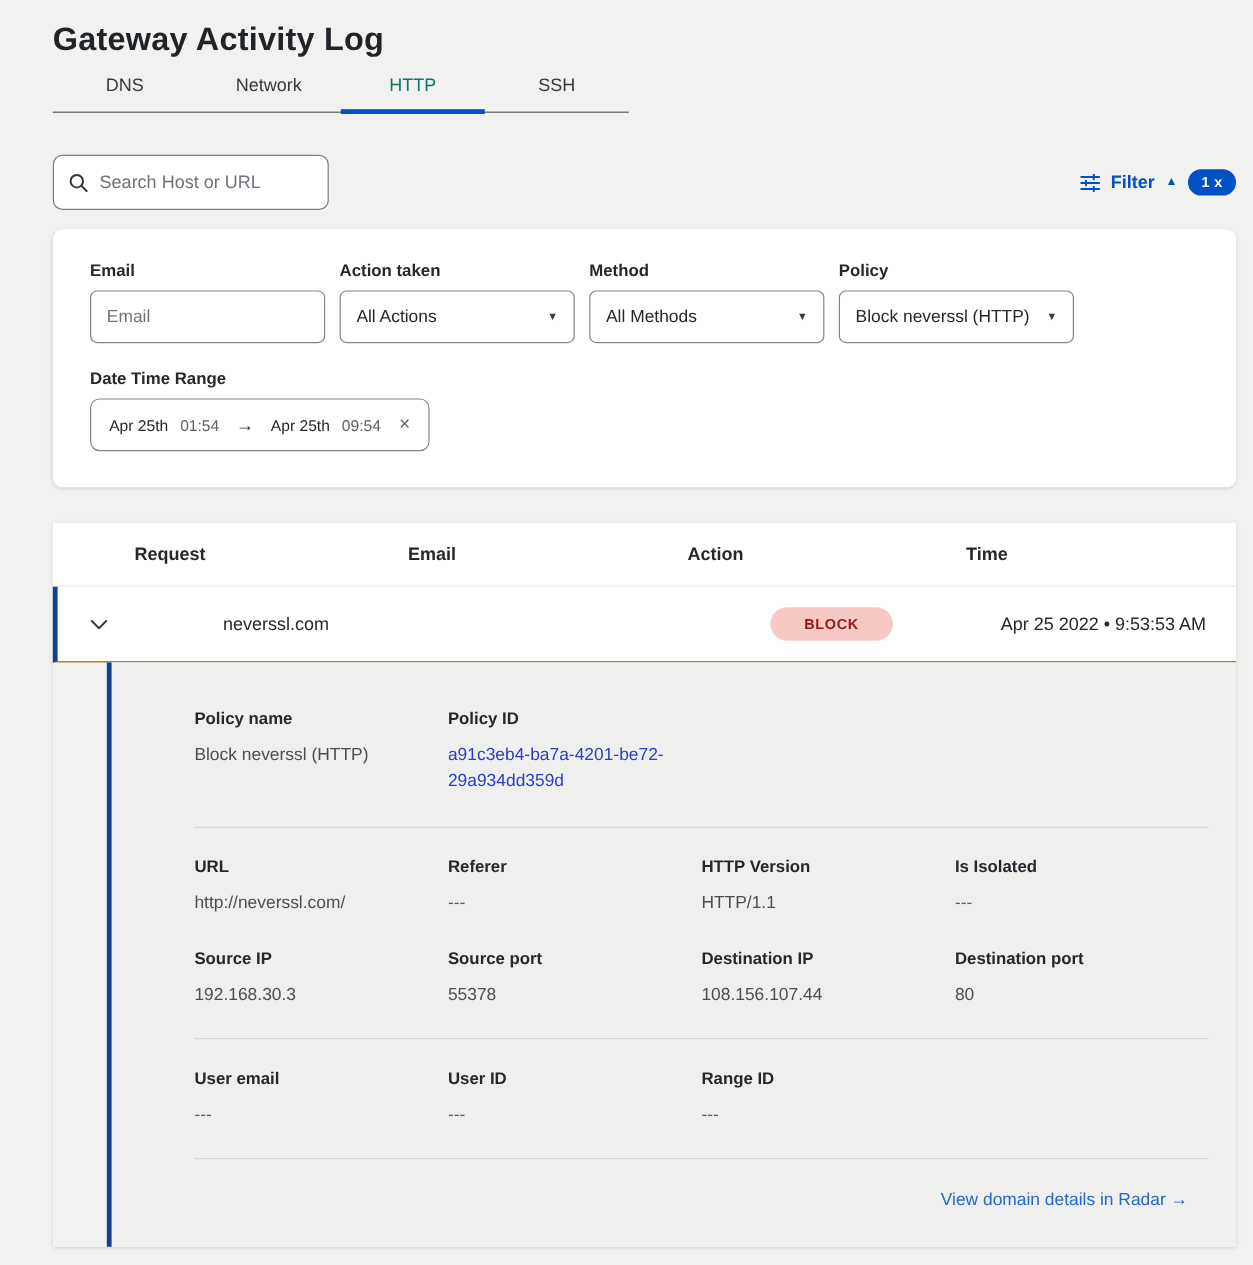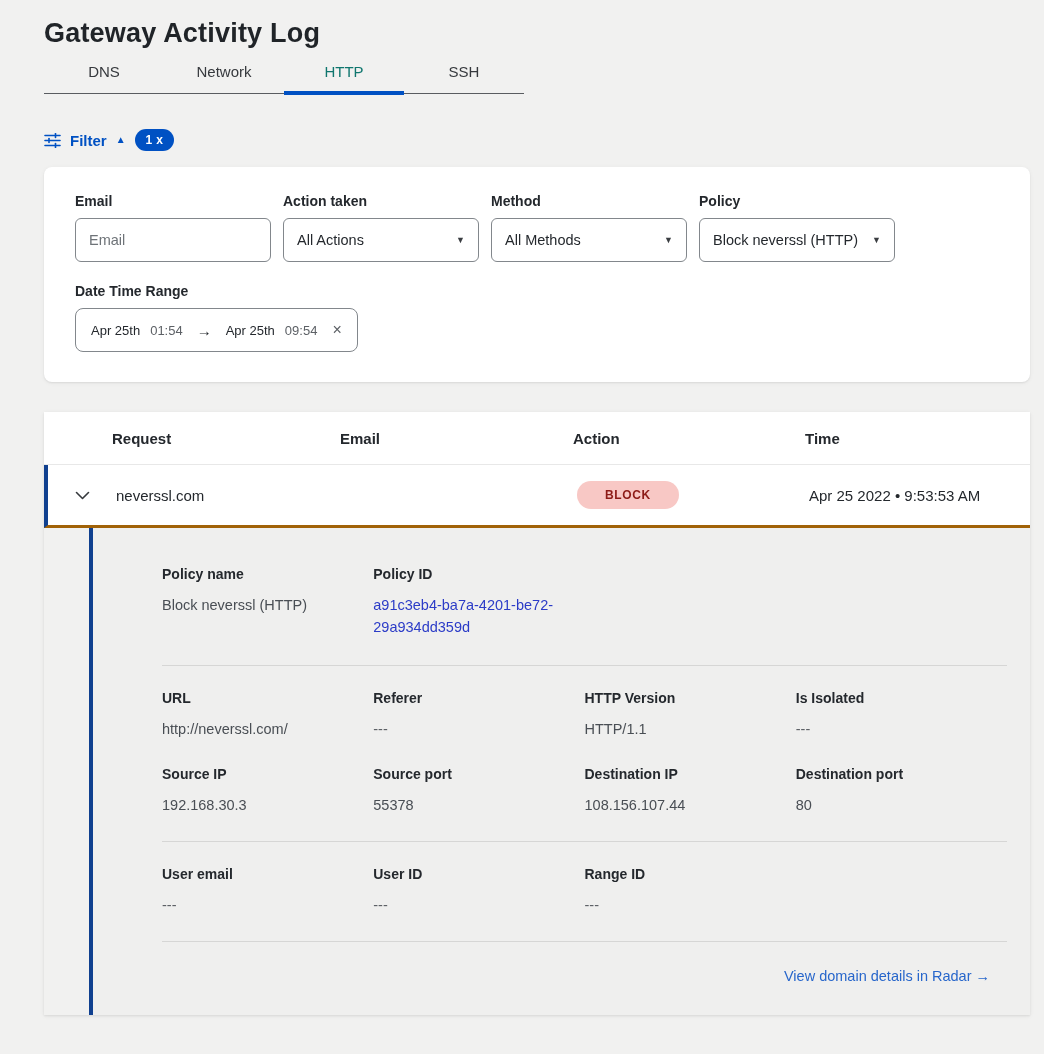--- a/index.html
+++ b/index.html
@@ -49,21 +49,21 @@
     background:#fff; padding:0 15px; gap:10px; cursor:pointer; }
   .dr-date { font-size:13px; color:#24282d; }
   .dr-time { font-size:13px; color:#5d6166; }
   .dr-arrow { font-size:15px; color:#24282d; padding:0 4px; }
   .dr-clear { font-size:16px; color:#5d6166; margin-left:5px; cursor:pointer; }
 
   
   .table-card { margin-top:30px; box-shadow: 0 1px 2px rgba(0,0,0,.07), 0 1px 5px rgba(0,0,0,.06); }
   .tbl-grid { display:grid; grid-template-columns: 68px 228px 233px 232px 1fr; align-items:center; }
   .tbl-head { background:#fff; height:53px; border-bottom:1px solid #e8e8e8; font-weight:700; font-size:15px; }
-  .tbl-row { background:#fff; height:63px; border-left:4px solid #10408f; border-bottom:3px solid #a16207; font-size:15px; }
+  .tbl-row { background:#fff; height:63px; border-left:4px solid #10408f; border-bottom:1px solid #a16207; font-size:15px;text-align:center; }
   .chev-cell { display:flex; justify-content:center; cursor:pointer; }
   .badge-block { display:inline-block; background:#f8c8c5; color:#8d1b17; font-size:12px; font-weight:700;
     letter-spacing:.05em; padding:7px 28px; border-radius:999px; }
 
   
   .expanded { background:#efefee; border-left:4px solid #10408f; min-height:483px; padding:0 23px 0 69px;margin-left:45px; }
   .detail-grid { display:grid; grid-template-columns: repeat(4, 1fr); }
   .d-label { font-size:14px; font-weight:700; color:#24282d; margin-bottom:13px; }
   .d-value { font-size:14.5px; color:#494e54; line-height:1.5; }
   .d-value.dim { color:#5d6166; }
@@ -85,20 +85,29 @@
   <h1 class="page-title">Gateway Activity Log</h1>
 
   <div class="tabs">
     <div class="tab">DNS</div>
     <div class="tab">Network</div>
     <div class="tab active">HTTP</div>
     <div class="tab">SSH</div>
   </div>
 
   <div class="toolbar">
+    <div class="search-box">
+      <span>
+        <svg width="17" height="17" viewBox="0 0 17 17">
+            <circle cx="7" cy="7" r="5.2" fill="none" stroke="#36393d" stroke-width="1.7"></circle>
+            <line x1="11.2" y1="11.2" x2="15.2" y2="15.2" stroke="#36393d" stroke-width="1.7" stroke-linecap="round"></line>
+          </svg>
+      </span>
+      <input value="" placeholder="Search Host or URL" style="">
+    </div>
     <div class="filter-bar">
       <span>
         <svg width="17" height="15" viewBox="0 0 17 15">
             <g stroke="#0051c3" stroke-width="1.6" stroke-linecap="round">
               <line x1="1" y1="2.5" x2="16" y2="2.5"></line>
               <line x1="1" y1="7.5" x2="16" y2="7.5"></line>
               <line x1="1" y1="12.5" x2="16" y2="12.5"></line>
               <line x1="11.5" y1="0.5" x2="11.5" y2="4.5"></line>
               <line x1="5" y1="5.5" x2="5" y2="9.5"></line>
               <line x1="11.5" y1="10.5" x2="11.5" y2="14.5"></line>

